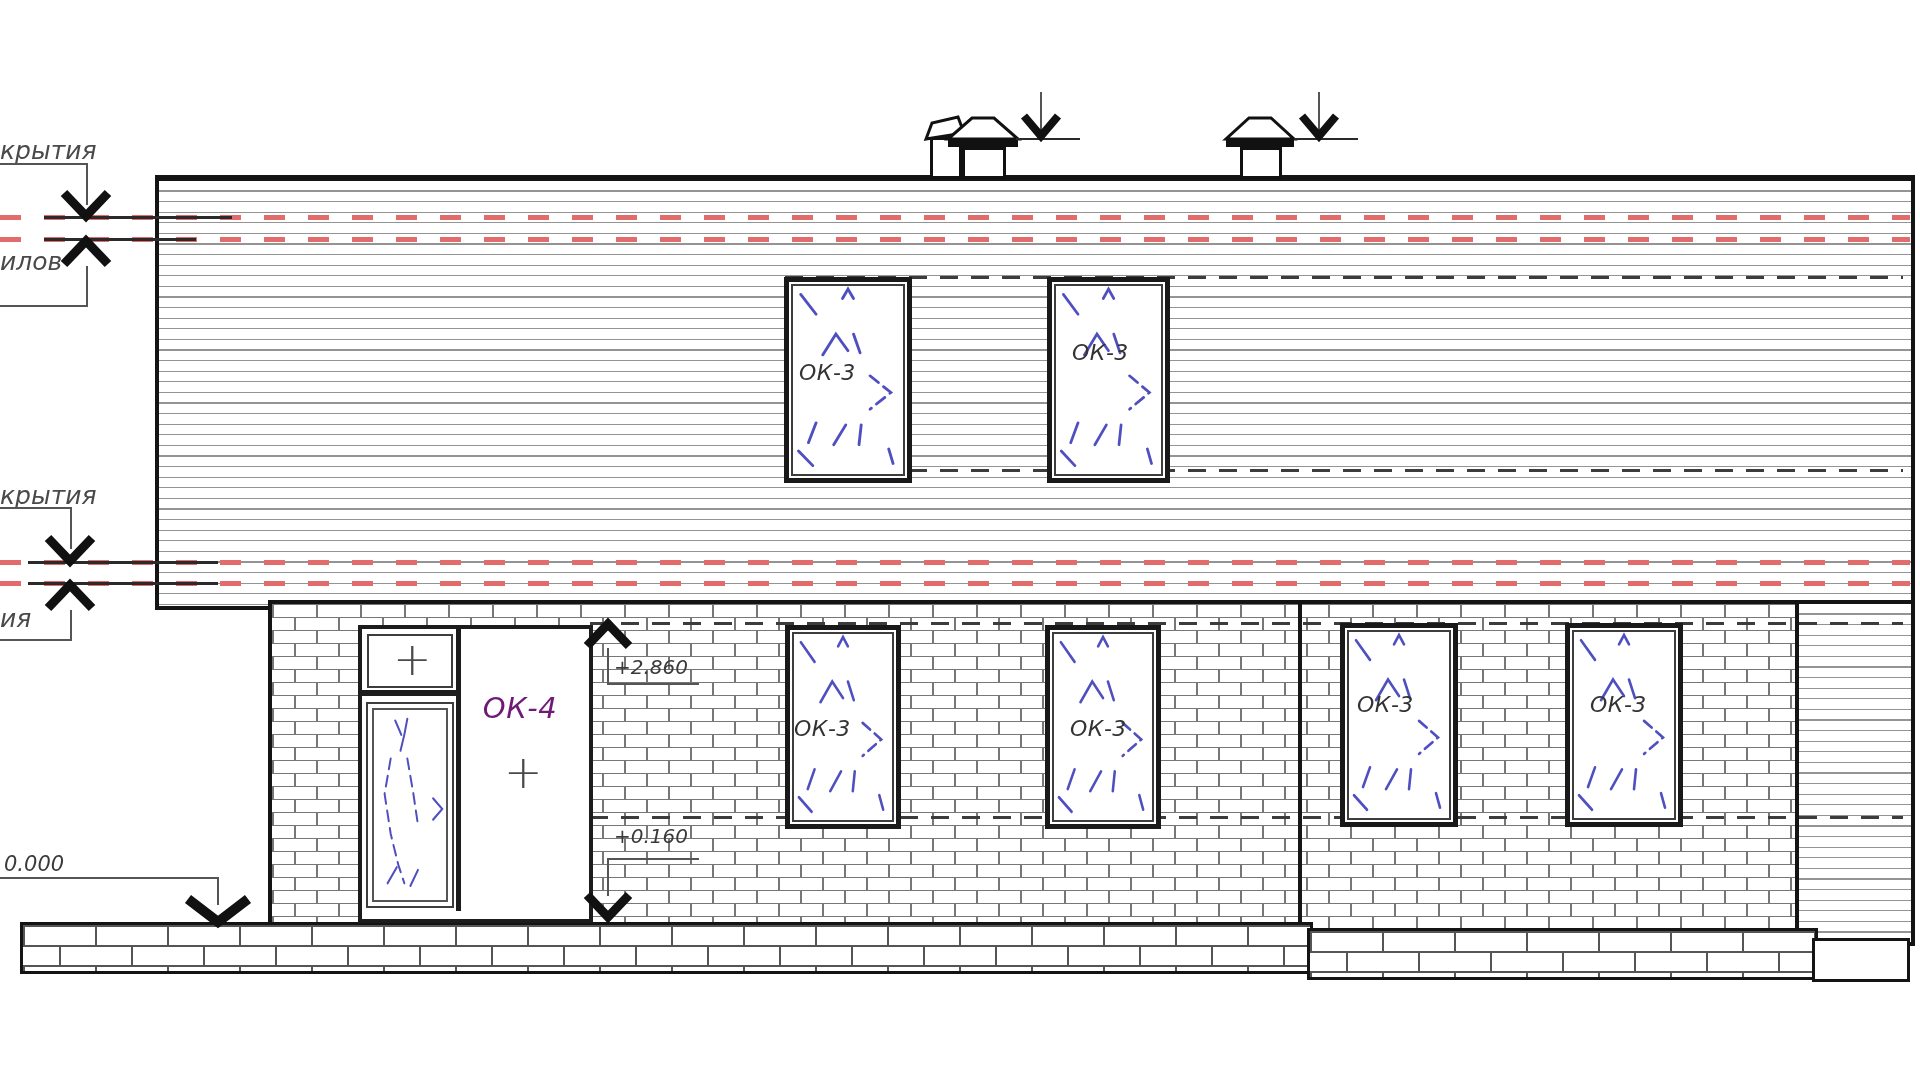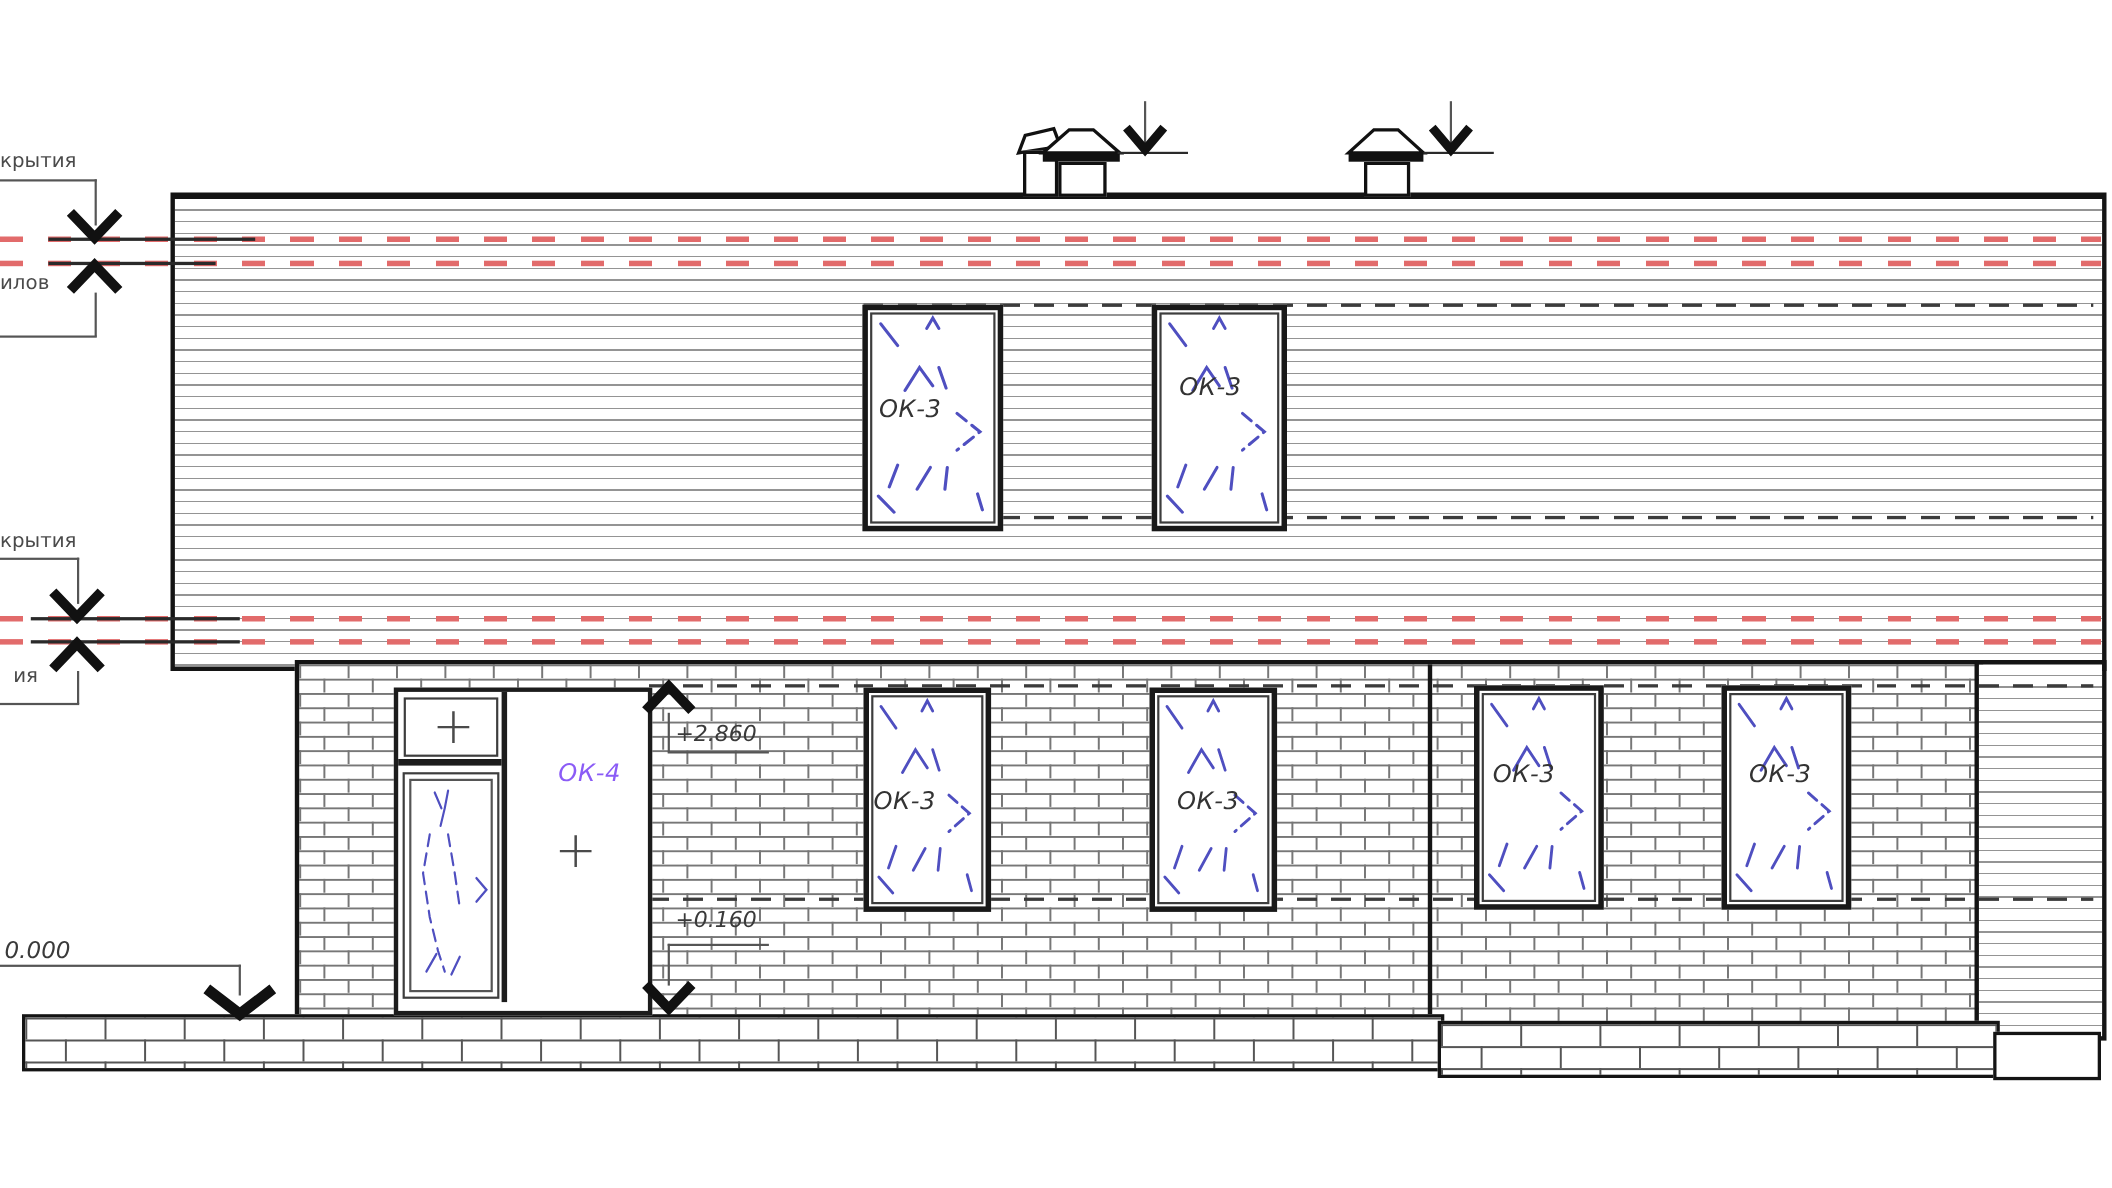--- a/index.html
+++ b/index.html
@@ -53,25 +53,25 @@
   .wl3{left:1340px;top:623px;width:108px;height:194px;}
   .wl4{left:1565px;top:623px;width:108px;height:194px;}
   .wlabel{position:absolute;font-style:italic;font-size:22px;color:#333;letter-spacing:.5px;white-space:nowrap;z-index:2;}
   
   .door-unit{left:358px;top:625px;width:227px;height:290px;border:4px solid #1c1c1c;background:#fff;z-index:4;}
   .d-divider{position:absolute;left:94px;top:0;width:5px;height:282px;background:#1c1c1c;}
   .d-transom{position:absolute;left:5px;top:5px;width:82px;height:50px;border:2px solid #3d3d3d;}
   .d-tbar{position:absolute;left:0;top:61px;width:94px;height:6px;background:#1c1c1c;}
   .d-leaf{position:absolute;left:4px;top:73px;width:84px;height:202px;border:2px solid #3d3d3d;}
   .d-leaf .inner2{position:absolute;inset:4px;border:2px solid #555;}
-  .d-label{position:absolute;left:112px;top:62px;width:124px;text-align:center;font-style:italic;
-    font-size:22px;color:#8b5cf6;letter-spacing:.5px;}
+  .d-label{position:absolute;left:96px;top:62px;width:124px;text-align:center;font-style:italic;
+    font-size:29px;color:#701a75;letter-spacing:.5px;}
   .plus{position:absolute;font-size:46px;font-weight:200;color:#4a4a4a;line-height:30px;}
   
-  .annot{font-size:18px;color:#4a4a4a;white-space:nowrap;z-index:5;}
+  .annot{font-style:italic;font-size:25px;color:#4a4a4a;white-space:nowrap;z-index:5;}
   .elev{font-style:italic;font-size:20px;color:#3a3a3a;white-space:nowrap;z-index:5;}
   .arrow{z-index:6;}
   .stem{width:2px;background:#555;z-index:5;}
   .chimney-stack{border:3px solid #111;background:#fff;z-index:2;}
   .capbar{background:#111;z-index:2;}
   svg.shape{overflow:visible;}
 </style>
 </head>
 <body>
 
@@ -238,21 +238,21 @@
 <div class="abs lead" style="left:0;top:507px;width:72px;height:2px"></div>
 <div class="abs stem" style="left:70px;top:507px;height:42px"></div>
 <div class="abs tick" style="left:28px;top:561px;width:190px"></div>
 <svg class="abs shape arrow" style="left:46px;top:536px" width="48" height="27">
   <polyline points="2,2 24,25 46,2" fill="none" stroke="#111" stroke-width="9"></polyline>
 </svg>
 <div class="abs tick" style="left:28px;top:582px;width:190px"></div>
 <svg class="abs shape arrow" style="left:46px;top:583px" width="48" height="27">
   <polyline points="2,25 24,2 46,25" fill="none" stroke="#111" stroke-width="9"></polyline>
 </svg>
-<span class="abs annot" style="left:12px;top:604px">ия</span>
+<span class="abs annot" style="left:0;top:604px">ия</span>
 <div class="abs stem" style="left:70px;top:610px;height:30px"></div>
 <div class="abs lead" style="left:0;top:639px;width:72px;height:2px"></div>
 
 <span class="abs elev" style="left:4px;top:852px;font-size:21px">0.000</span>
 <div class="abs lead" style="left:0;top:877px;width:219px;height:2px"></div>
 <div class="abs stem" style="left:217px;top:877px;height:28px"></div>
 <svg class="abs shape arrow" style="left:184px;top:896px" width="68" height="28">
   <polyline points="4,3 34,26 64,3" fill="none" stroke="#111" stroke-width="10"></polyline>
 </svg>
 

